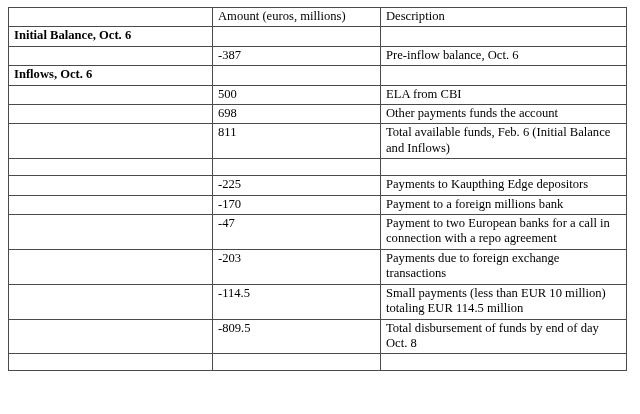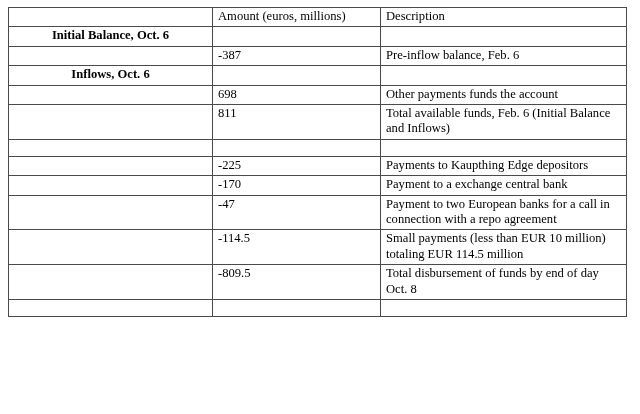--- a/index.html
+++ b/index.html
@@ -45,21 +45,21 @@
   }
   
   table.cash-table {
     border: 1.6px solid #2b2b2b;
   }
   .hdr td { font-weight: bold; }
   .lbl  { text-align: left; }
   .amt  { text-align: center; margin-top: 32px; }
   .desc { text-align: left; }
   .bold td, td.bold { font-weight: bold; }
-  .section td.lbl { font-weight: bold; text-align: center; }
+  .section td.lbl { font-weight: bold; }
   .spacer td { height: 13px; }
 </style>
 </head>
 <body>
 
 <div id="page">
   <table class="cash-table">
     <colgroup>
       <col class="c-label">
       <col class="c-amount">
@@ -72,26 +72,31 @@
           <td class="desc bold">Description</td>
         </tr>
         <tr class="section">
           <td class="lbl bold">Initial Balance, Oct. 6</td>
           <td class="amt bold"></td>
           <td class="desc bold"></td>
         </tr>
         <tr>
           <td class="lbl"></td>
           <td class="amt">-387</td>
-          <td class="desc">Pre-inflow balance, Feb. 6</td>
+          <td class="desc">Pre-inflow balance, Oct. 6</td>
         </tr>
         <tr class="section">
           <td class="lbl bold">Inflows, Oct. 6</td>
           <td class="amt bold"></td>
           <td class="desc bold"></td>
+        </tr>
+        <tr>
+          <td class="lbl"></td>
+          <td class="amt">500</td>
+          <td class="desc">ELA from CBI</td>
         </tr>
         <tr>
           <td class="lbl"></td>
           <td class="amt">698</td>
           <td class="desc">Other payments funds the account</td>
         </tr>
         <tr>
           <td class="lbl bold"></td>
           <td class="amt bold">811</td>
           <td class="desc bold">Total available funds, Feb. 6 (Initial Balance and Inflows)</td>
@@ -102,26 +107,31 @@
           <td class="desc"></td>
         </tr>
         <tr>
           <td class="lbl"></td>
           <td class="amt">-225</td>
           <td class="desc">Payments to Kaupthing Edge depositors</td>
         </tr>
         <tr>
           <td class="lbl"></td>
           <td class="amt">-170</td>
-          <td class="desc">Payment to a exchange central bank</td>
+          <td class="desc">Payment to a foreign millions bank</td>
         </tr>
         <tr>
           <td class="lbl"></td>
           <td class="amt">-47</td>
           <td class="desc">Payment to two European banks for a call in connection with a repo agreement</td>
+        </tr>
+        <tr>
+          <td class="lbl"></td>
+          <td class="amt">-203</td>
+          <td class="desc">Payments due to foreign exchange transactions</td>
         </tr>
         <tr>
           <td class="lbl"></td>
           <td class="amt">-114.5</td>
           <td class="desc">Small payments (less than EUR 10 million) totaling EUR 114.5 million</td>
         </tr>
         <tr>
           <td class="lbl bold"></td>
           <td class="amt bold">-809.5</td>
           <td class="desc bold">Total disbursement of funds by end of day Oct. 8</td>

